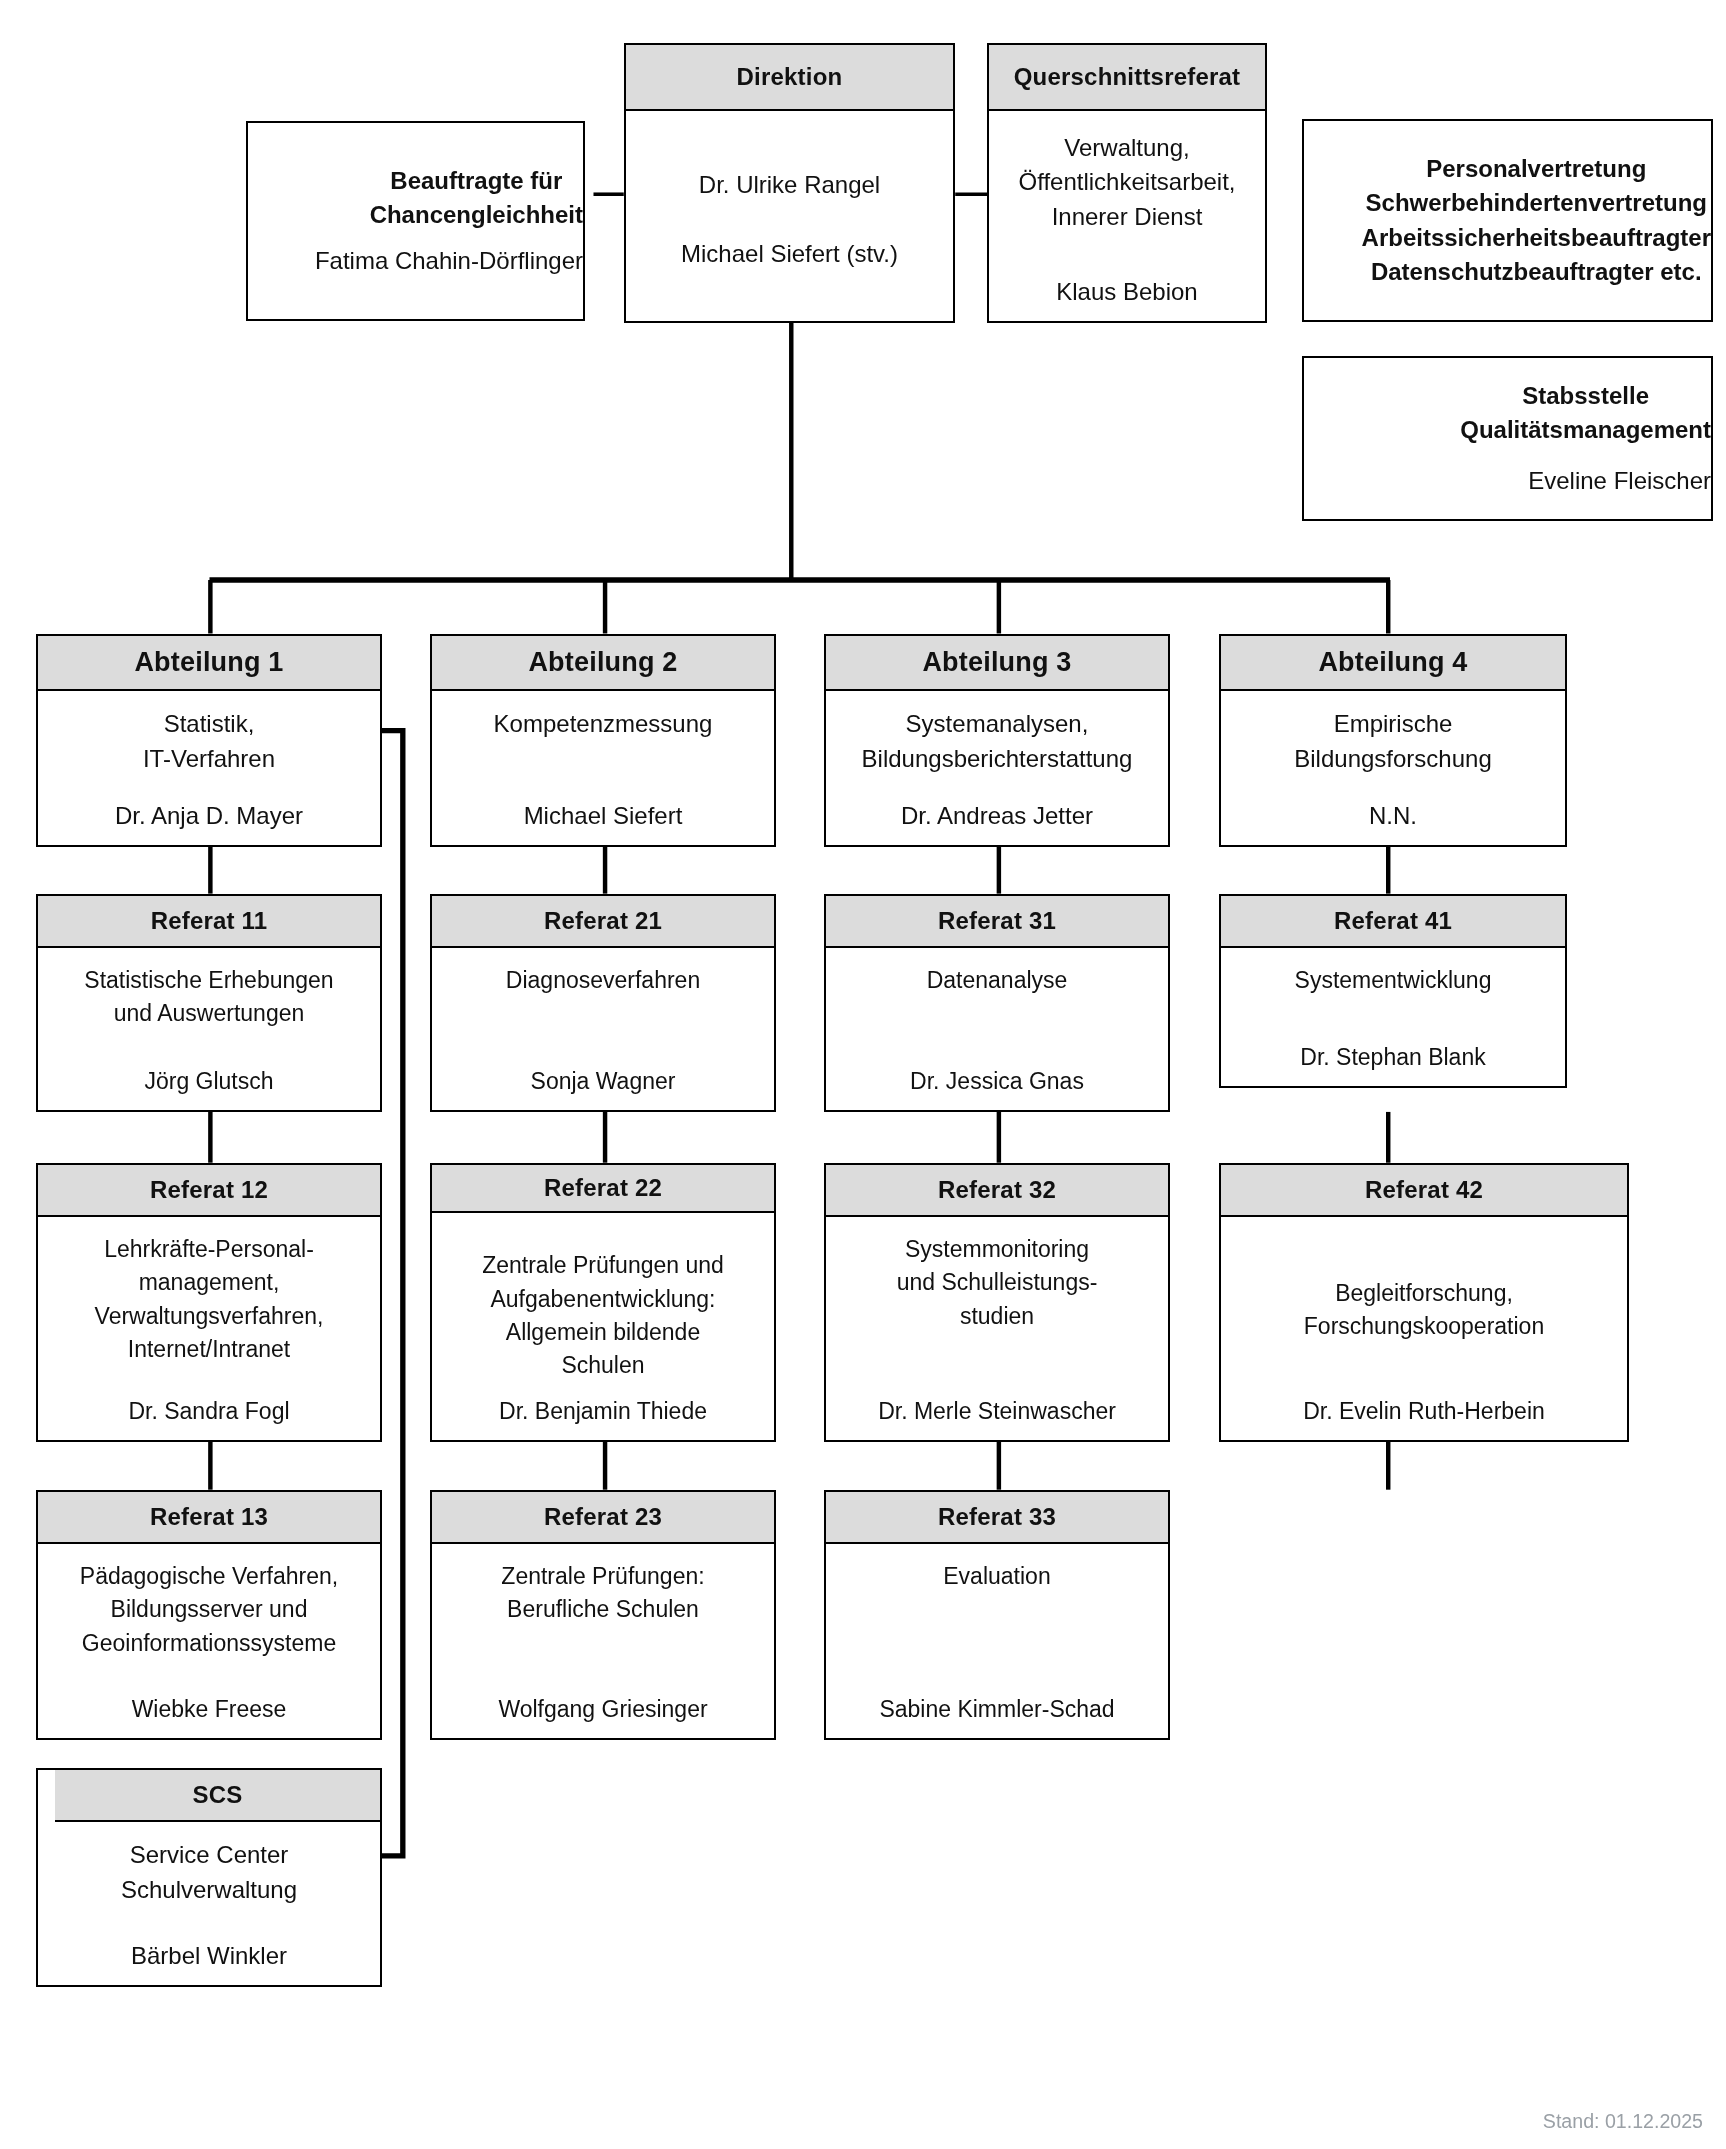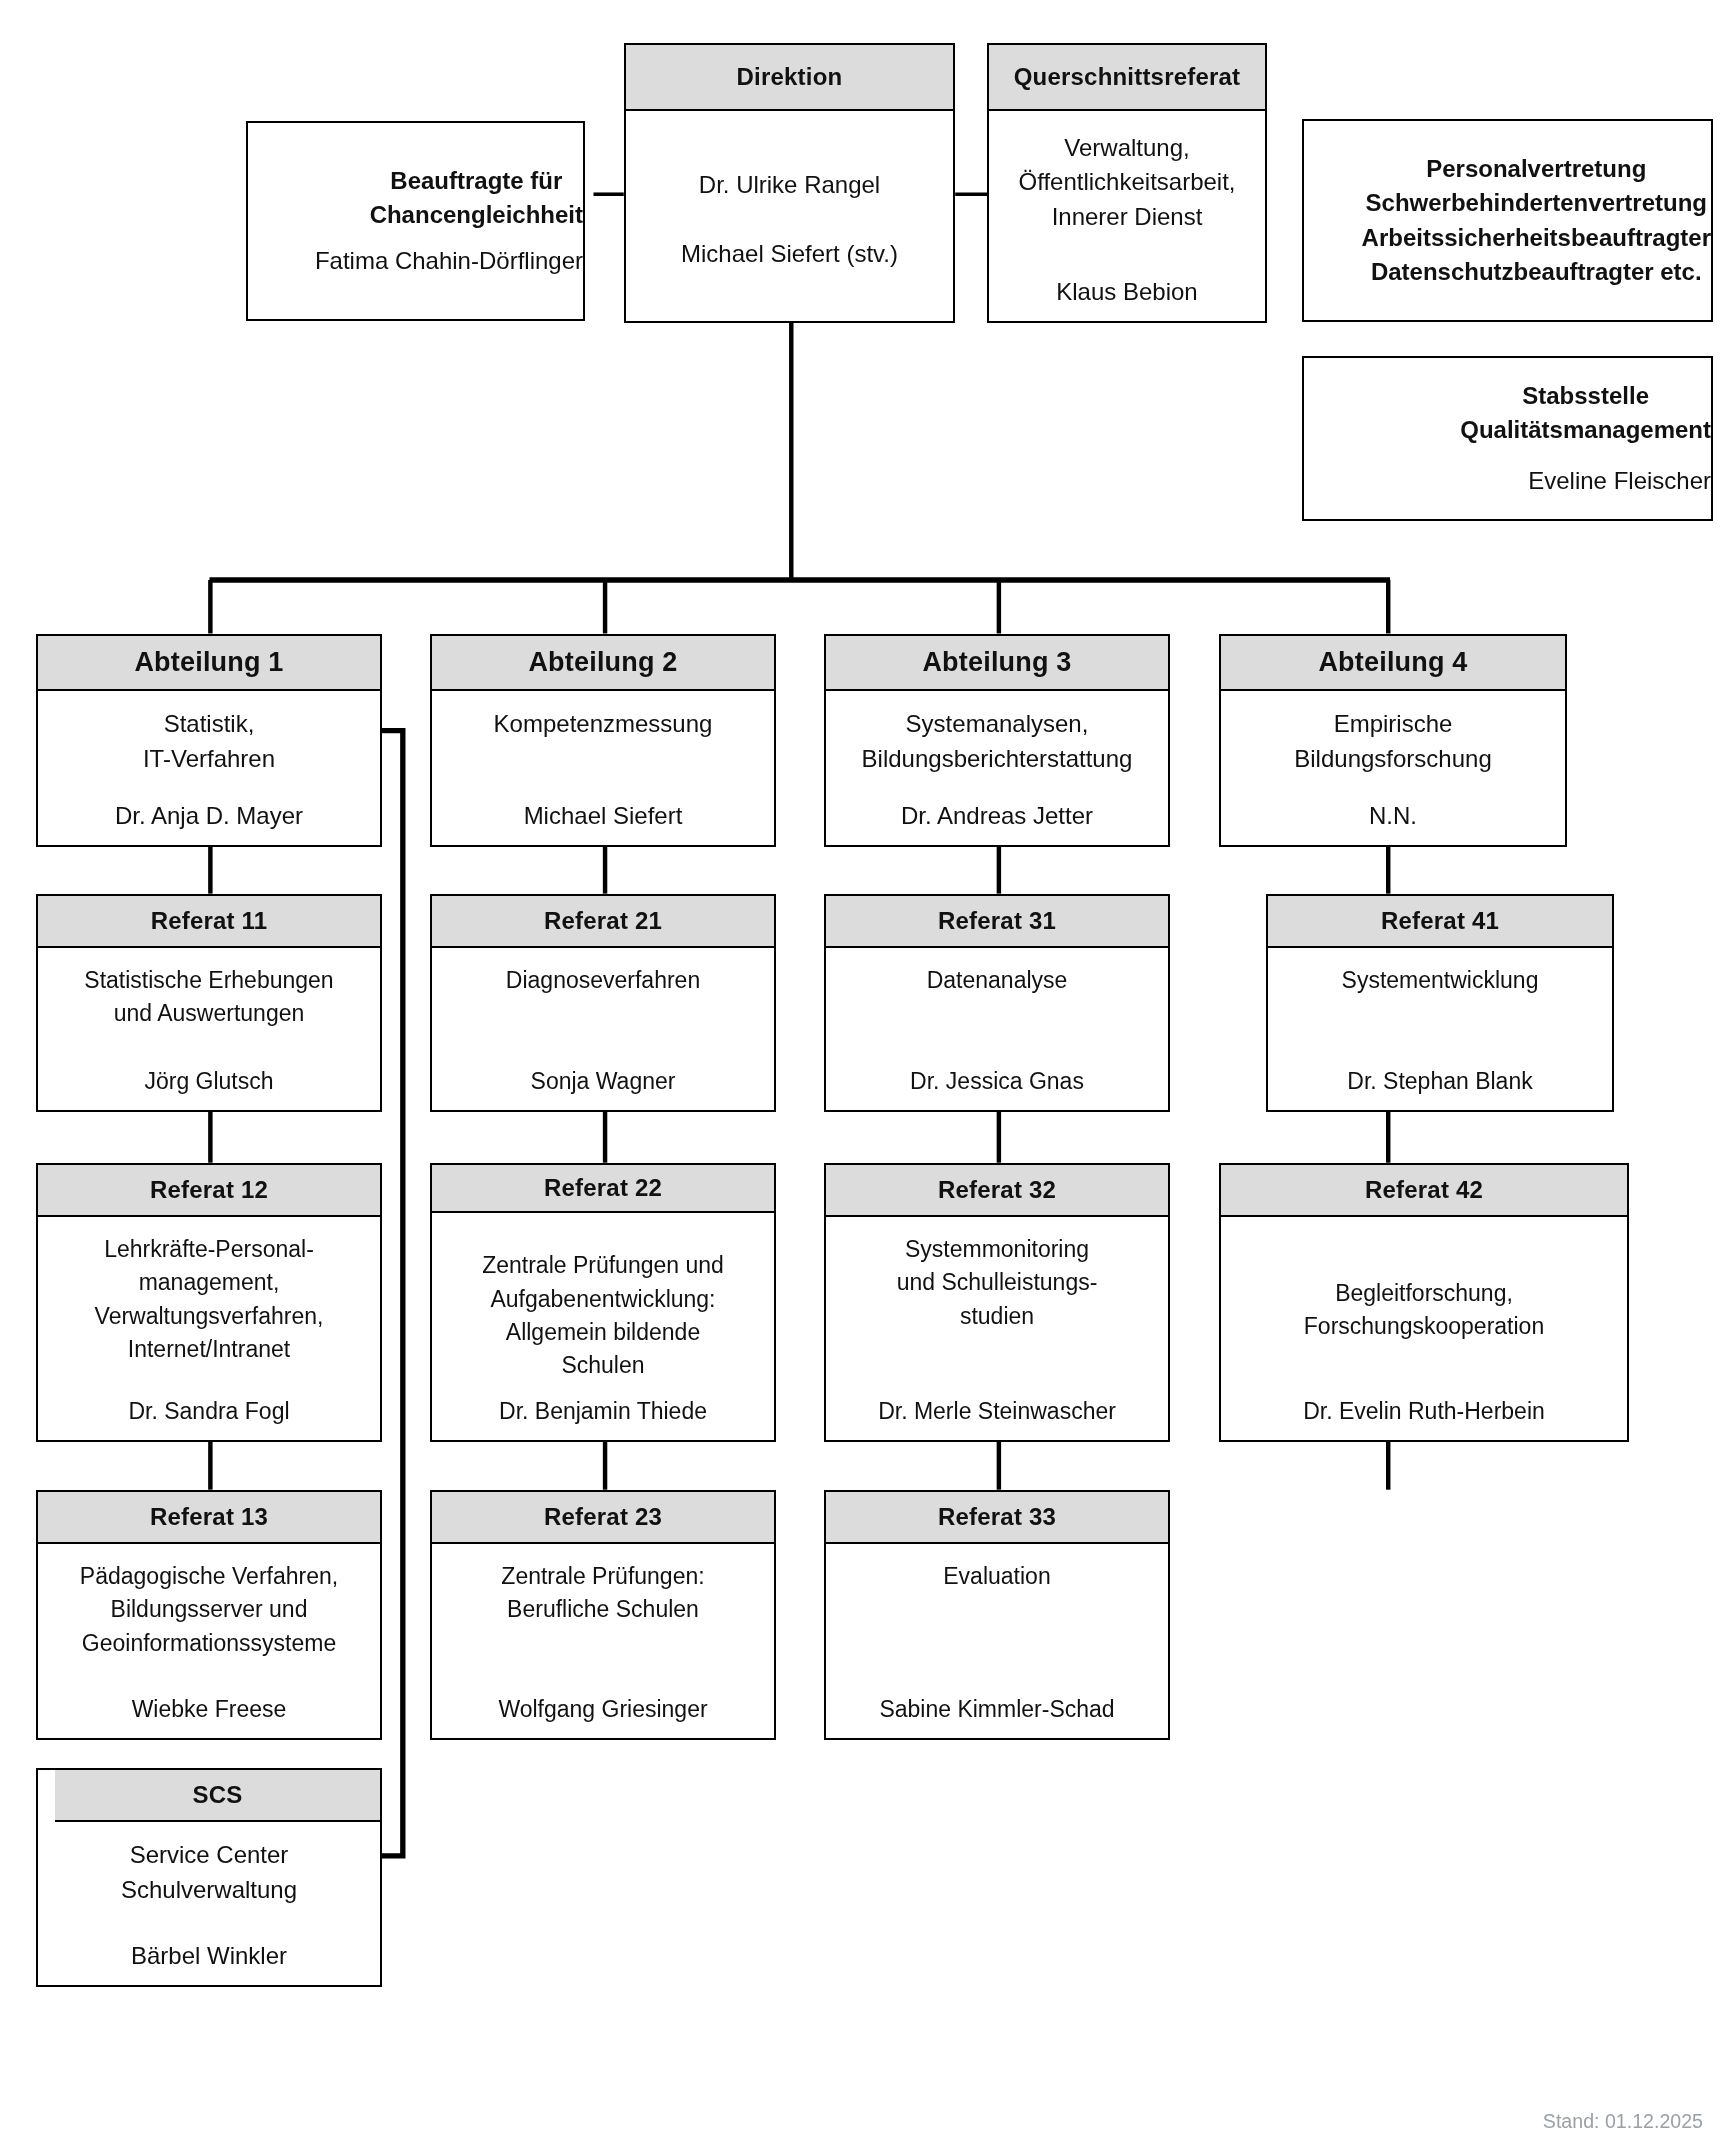--- a/index.html
+++ b/index.html
@@ -299,21 +299,21 @@
 
   <div class="box" style="left:1219px; top:634px; width:348px; height:213px;">
     <div class="hdr f-hdr-lg" style="height:55px;">Abteilung 4</div>
     <div class="body">
       <div class="task f-txt-md">Empirische
 Bildungsforschung</div>
       <div class="person f-txt-md">N.N.</div>
     </div>
   </div>
 
-  <div class="box" style="left:1219px; top:894px; width:348px; height:218px;margin-left:47px;">
+  <div class="box" style="left:1219px; top:894px; width:348px; height:194px;">
     <div class="hdr f-hdr-md" style="height:52px;">Referat 41</div>
     <div class="body">
       <div class="task f-txt-sm">Systementwicklung</div>
       <div class="person f-txt-sm">Dr. Stephan Blank</div>
     </div>
   </div>
 
   <div class="box" style="left:1219px; top:1163px; width:410px; height:279px;gap:44px;">
     <div class="hdr f-hdr-md" style="height:52px;">Referat 42</div>
     <div class="body">

